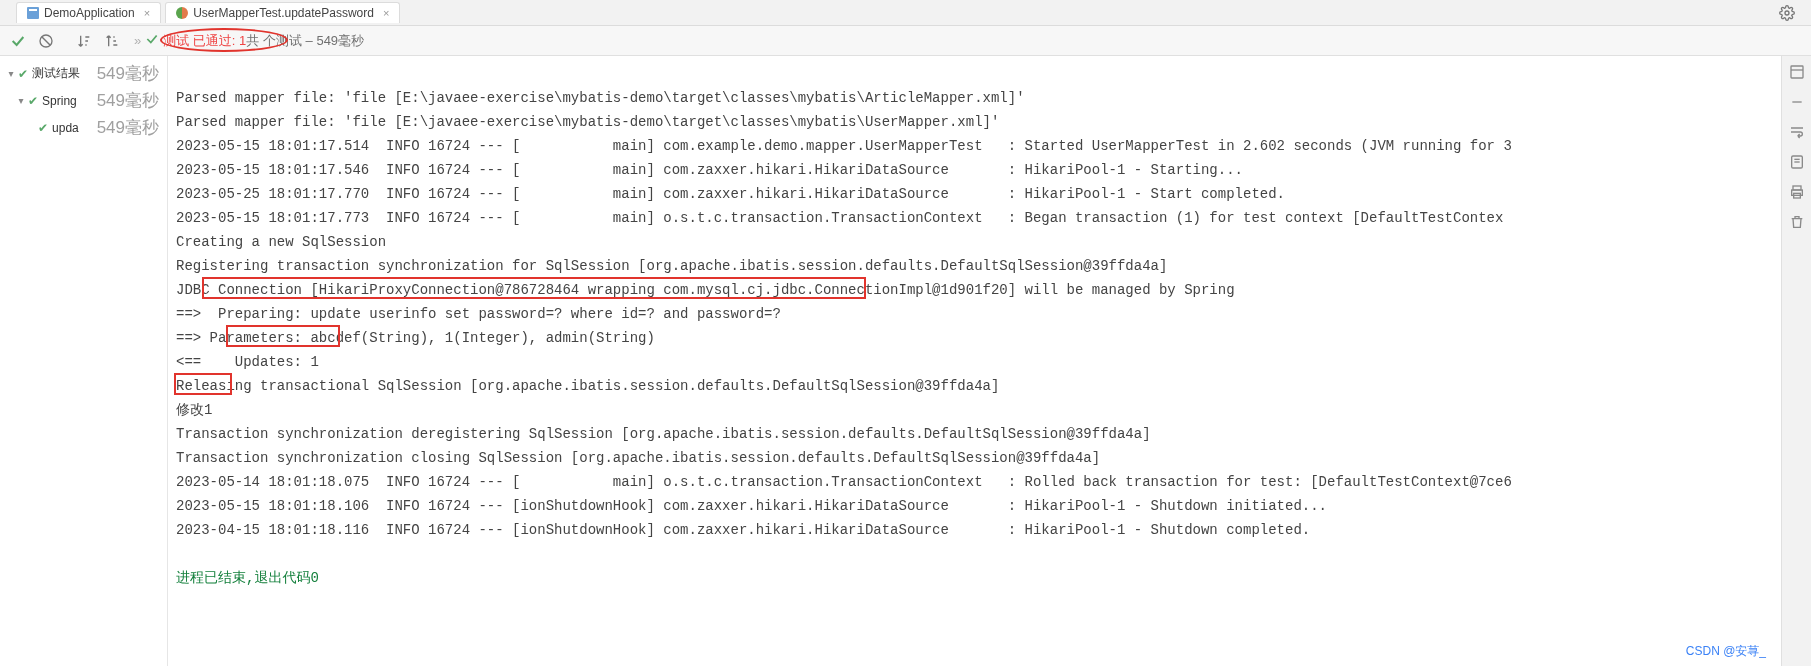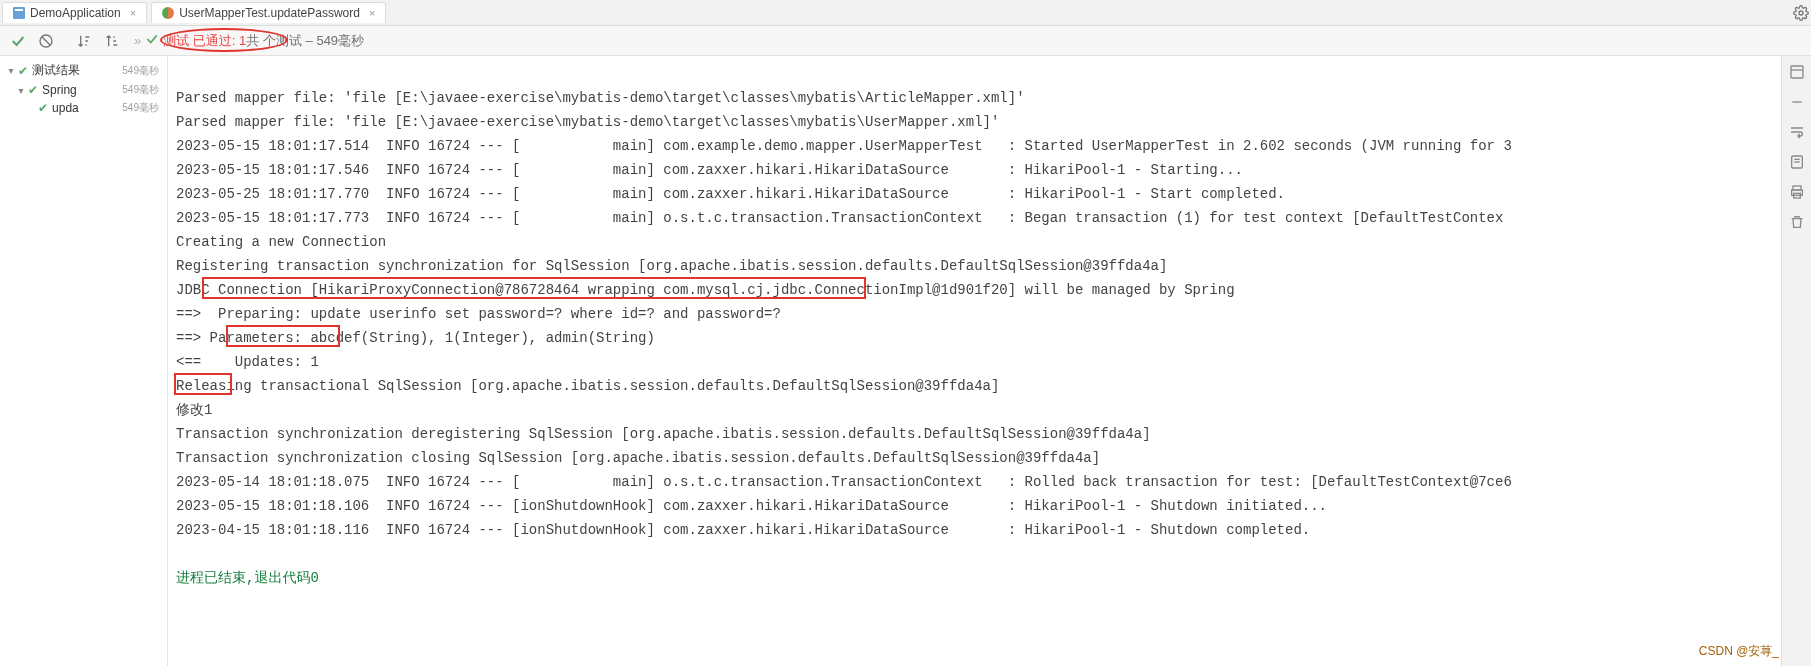--- a/index.html
+++ b/index.html
@@ -4,21 +4,21 @@
 <style>
   * { box-sizing: border-box; }
   html, body {
     margin: 0; padding: 0; width: 1811px; height: 666px;
     font-family: "Microsoft YaHei", "Segoe UI", sans-serif;
     font-size: 12px; color: #333; background: #fff; overflow: hidden;
   }
   .root { display: flex; flex-direction: column; height: 100%; }
   .tabbar {
     height: 26px; display: flex; align-items: center;
-    background: #f2f2f2; border-bottom: 1px solid #dcdcdc; padding: 0 2px;
+    background: #f2f2f2; border-bottom: 1px solid #dcdcdc; padding: 0 16px;
   }
   .tab {
     display: flex; align-items: center; gap: 5px; padding: 3px 10px;
     background: #fff; border: 1px solid #dcdcdc; border-bottom: none;
     margin-right: 4px; border-radius: 3px 3px 0 0; font-size: 12px; color: #444;
   }
   .tab .db-icon { width: 12px; height: 12px; background: #6aa0d8; border-radius: 1px; position: relative; }
   .tab .db-icon::before { content:""; position:absolute; top:2px; left:2px; right:2px; height:2px; background:#fff; }
   .tab .test-icon { width:12px; height:12px; border-radius:50%;
     background: conic-gradient(#e27a4b 0 50%, #5aa44d 50% 100%); }
@@ -47,21 +47,21 @@
 
   .body { flex:1; display:flex; min-height:0; }
   .tree {
     width: 168px; background:#fff; border-right:1px solid #e6e6e6;
     padding-top: 4px; font-size:12px;
   }
   .tree-row { display:flex; align-items:center; padding:2px 4px; }
   .tree-row .exp { width:14px; text-align:center; color:#888; font-size:10px; }
   .tree-row .chk { color:#59a869; margin-right:4px; }
   .tree-row .name { color:#333; white-space:nowrap; overflow:hidden; text-overflow:ellipsis; }
-  .tree-row .time { margin-left:auto; color:#a0a0a0; font-size:10px; padding-right:4px;}
+  .tree-row .time { margin-left:auto; color:#a0a0a0; font-size:17px; padding-right:4px;}
   .tree-row.lvl1 { padding-left: 14px; }
   .tree-row.lvl2 { padding-left: 38px; }
 
   .console-wrap { flex:1; position:relative; overflow:hidden; background:#fff; }
   .console {
     font-family: "Consolas", "Courier New", monospace;
     font-size: 14px; line-height: 24px; color:#444;
     padding: 6px 8px 6px 8px; white-space: pre; position:relative;
   }
   .blue { color:#15803d; }
@@ -70,21 +70,21 @@
   }
   .gutter {
     position:absolute; right:0; top:0; width:30px; height:100%;
     background:#f2f2f2; border-left:1px solid #e0e0e0;
     display:flex; flex-direction:column; align-items:center; padding-top:8px; gap:14px;
   }
   .gutter .g-icon { width:16px; height:16px; color:#8a8a8a; }
   .gutter svg { width:16px; height:16px; }
 
   .watermark {
-    position:absolute; right:32px; bottom:6px; color:#a16207; font-size:12px;
+    position:absolute; right:45px; bottom:6px; color:#3b82f6; font-size:12px;
     font-family:"Microsoft YaHei",sans-serif;
   }
 </style>
 </head>
 <body>
 
 <div class="root">
 
   <div class="tabbar">
     <div class="tab">
@@ -162,21 +162,21 @@
     </div>
 
     <div class="console-wrap">
       <div class="console">
 <span>Parsed mapper file: 'file [E:\javaee-exercise\mybatis-demo\target\classes\mybatis\ArticleMapper.xml]'</span>
 <span>Parsed mapper file: 'file [E:\javaee-exercise\mybatis-demo\target\classes\mybatis\UserMapper.xml]'</span>
 <span>2023-05-15 18:01:17.514  INFO 16724 --- [           main] com.example.demo.mapper.UserMapperTest   : Started UserMapperTest in 2.602 seconds (JVM running for 3</span>
 <span>2023-05-15 18:01:17.546  INFO 16724 --- [           main] com.zaxxer.hikari.HikariDataSource       : HikariPool-1 - Starting...</span>
 <span>2023-05-25 18:01:17.770  INFO 16724 --- [           main] com.zaxxer.hikari.HikariDataSource       : HikariPool-1 - Start completed.</span>
 <span>2023-05-15 18:01:17.773  INFO 16724 --- [           main] o.s.t.c.transaction.TransactionContext   : Began transaction (1) for test context [DefaultTestContex</span>
-<span>Creating a new Connection</span>
+<span>Creating a new SqlSession</span>
 <span>Registering transaction synchronization for SqlSession [org.apache.ibatis.session.defaults.DefaultSqlSession@39ffda4a]</span>
 <span>JDBC Connection [HikariProxyConnection@786728464 wrapping com.mysql.cj.jdbc.ConnectionImpl@1d901f20] will be managed by Spring</span>
 <span>==&gt;  Preparing: update userinfo set password=? where id=? and password=?</span>
 <span>==&gt; Parameters: abcdef(String), 1(Integer), admin(String)</span>
 <span>&lt;==    Updates: 1</span>
 <span>Releasing transactional SqlSession [org.apache.ibatis.session.defaults.DefaultSqlSession@39ffda4a]</span>
 <span>修改1</span>
 <span>Transaction synchronization deregistering SqlSession [org.apache.ibatis.session.defaults.DefaultSqlSession@39ffda4a]</span>
 <span>Transaction synchronization closing SqlSession [org.apache.ibatis.session.defaults.DefaultSqlSession@39ffda4a]</span>
 <span>2023-05-14 18:01:18.075  INFO 16724 --- [           main] o.s.t.c.transaction.TransactionContext   : Rolled back transaction for test: [DefaultTestContext@7ce6</span>

